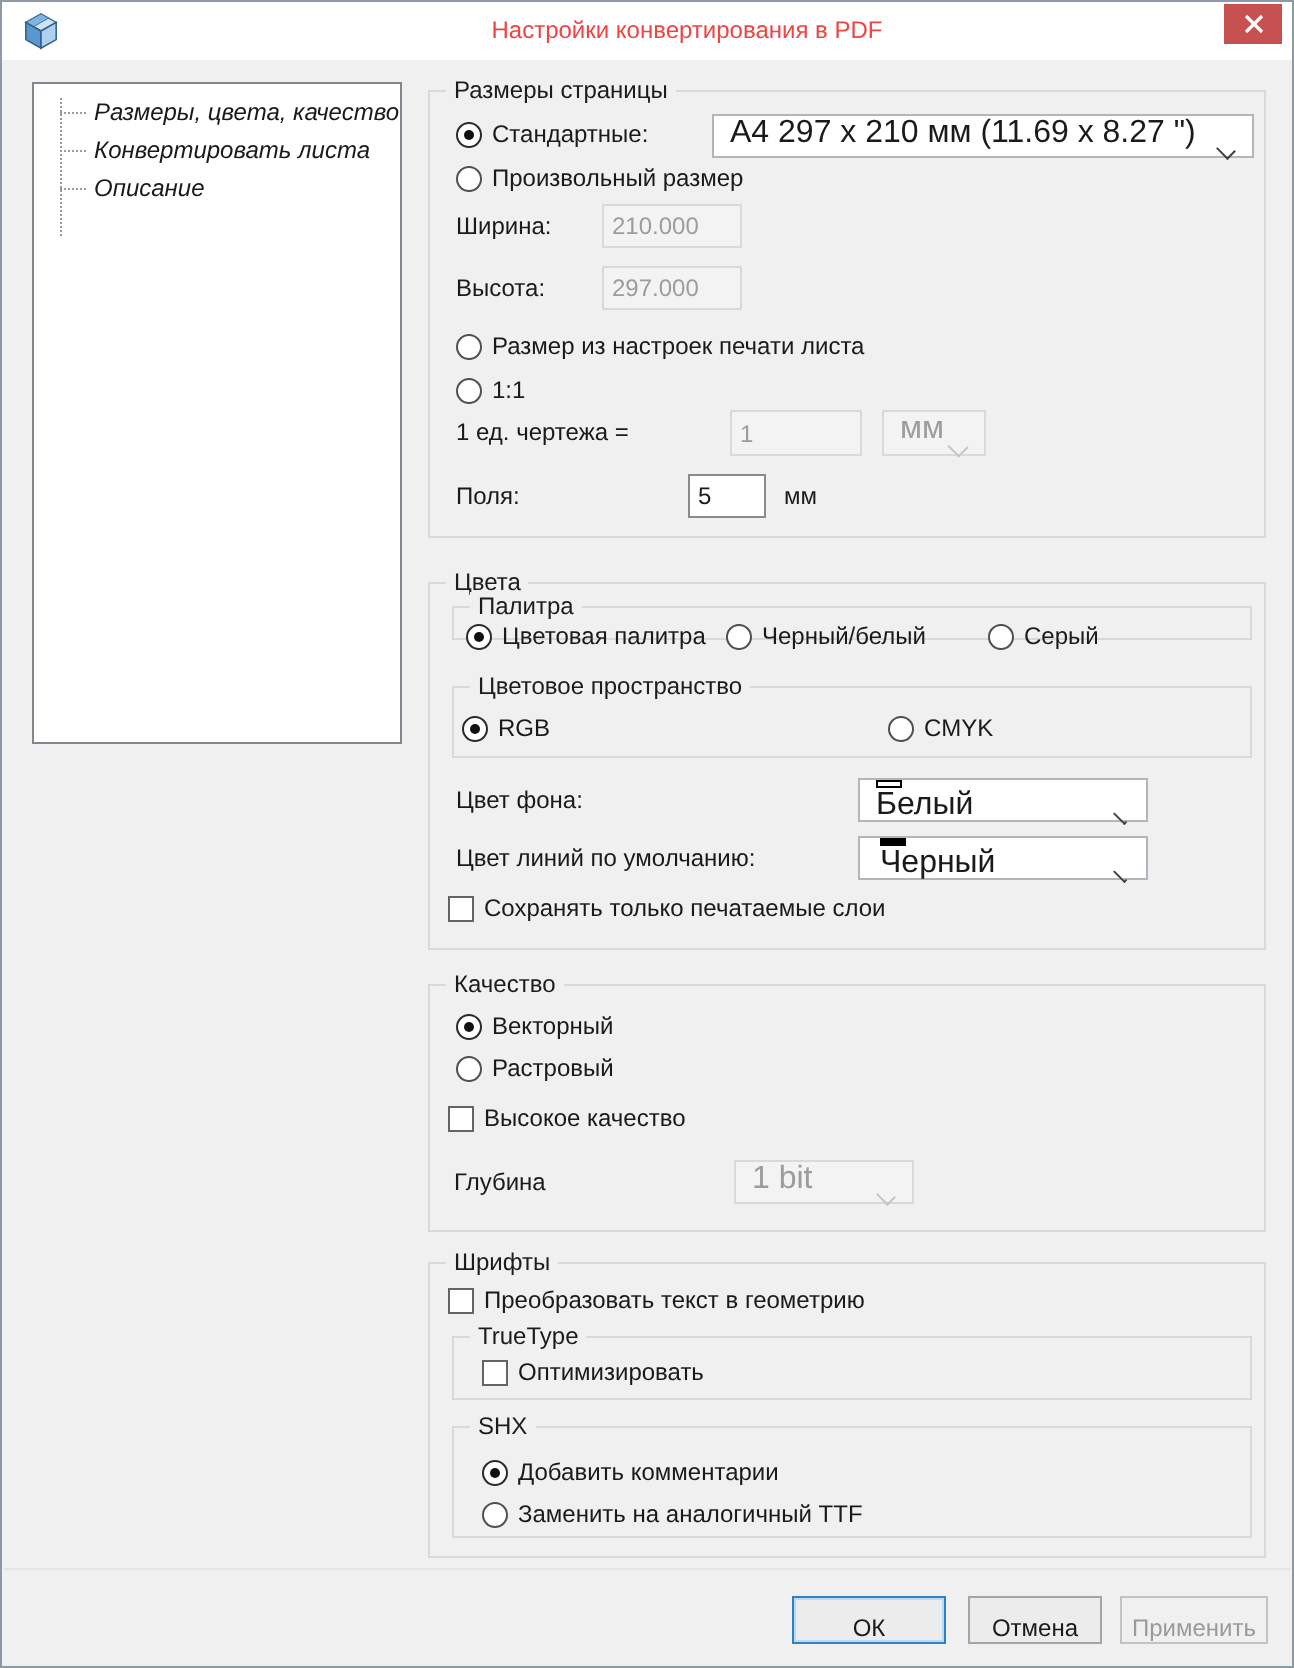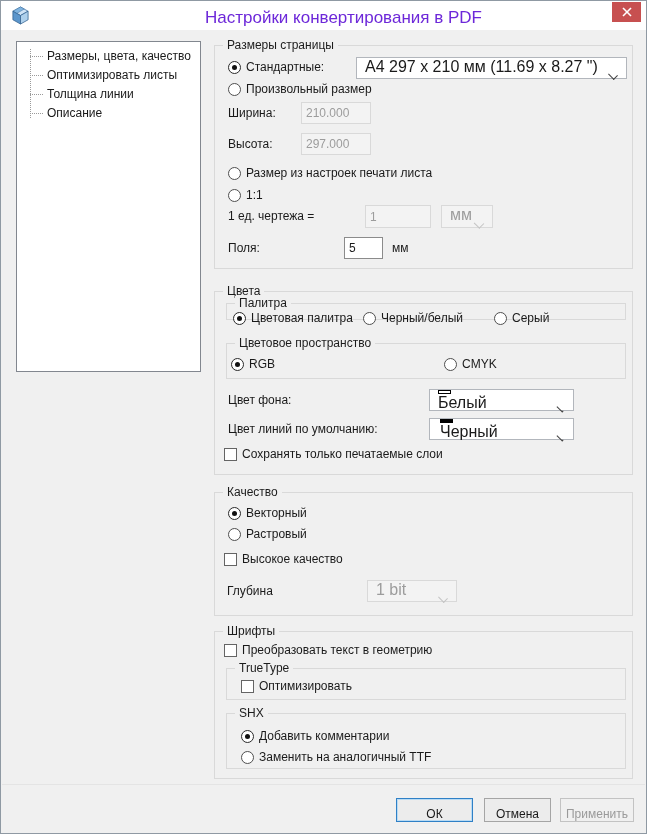--- a/index.html
+++ b/index.html
@@ -2,29 +2,29 @@
 <html><head>
 <meta charset="utf-8">
 <style>
   html,body { margin:0; padding:0; background:#ffffff; }
   .window {
     position:relative; width:647px; height:834px; box-sizing:border-box;
     border:1px solid #8f99a3; background:#f0f0f0; overflow:hidden;
     font-family:"Liberation Sans","DejaVu Sans",sans-serif; font-size:12px; color:#1a1a1a;
   }
   .titlebar { position:absolute; left:0; top:0; right:0; height:29px; background:#ffffff; }
-  .title { position:absolute; top:7px; left:0; right:0; text-align:center; font-size:17px; color:#6d28d9;margin-left:40px; }
+  .title { position:absolute; top:7px; left:0; right:0; text-align:center; font-size:12px; color:#ef4444;margin-left:40px; }
   .appicon { position:absolute; left:10px; top:5px; width:19px; height:19px; }
   .closebtn { position:absolute; top:1px; right:5px; width:29px; height:20px; background:#c75050;
     display:flex; align-items:center; justify-content:center; cursor:pointer; }
   .content { position:absolute; left:0; top:29px; right:0; bottom:0; background:#f0f0f0; }
 
   .tree { position:absolute; left:15px; top:40px; width:185px; height:331px; background:#ffffff;
     border:1px solid #82878f; box-sizing:border-box; padding:5px 0 0 0; }
-  .tree-items { position:relative; margin-left:13px; }
+  .tree-items { position:relative; margin-left:13px;font-style:italic; }
   .tree-items::before { content:""; position:absolute; left:0; top:2px; height:69px; border-left:1px dotted #9a9a9a; }
   .tree-item { position:relative; height:19px; line-height:19px; padding-left:17px; white-space:nowrap; cursor:default; }
   .tree-item::before { content:""; position:absolute; left:0; top:9px; width:13px; border-top:1px dotted #9a9a9a; }
 
   .group { position:absolute; border:1px solid #d9d9d9; box-sizing:border-box; }
   .glabel { position:absolute; top:-8px; left:8px; background:#f0f0f0; padding:0 4px; white-space:nowrap; color:#1c1c1c; }
 
   .row { position:absolute; display:flex; align-items:center; gap:5px; height:16px; white-space:nowrap; }
   .lbl { color:#1a1a1a; }
 
@@ -72,22 +72,21 @@
         <line x1="9" y1="1" x2="1" y2="9" stroke="#ffffff" stroke-width="1.6"></line>
       </svg>
     </div>
   </div>
 
   <div class="content"></div>
 
   <div class="tree">
     <div class="tree-items">
       <div class="tree-item">Размеры, цвета, качество</div>
-      <div class="tree-item">Оптимизировать листы</div>
-      <div class="tree-item">Толщина линии</div>
+      <div class="tree-item">Конвертировать листа</div>
       <div class="tree-item">Описание</div>
     </div>
   </div>
 
   <div class="group" style="left:213px; top:44px; width:419px; height:224px;">
     <span class="glabel">Размеры страницы</span>
   </div>
   <div class="row" style="left:227px; top:58px;">
     <span class="rad on"></span>
     <span class="lbl">Стандартные:</span>

